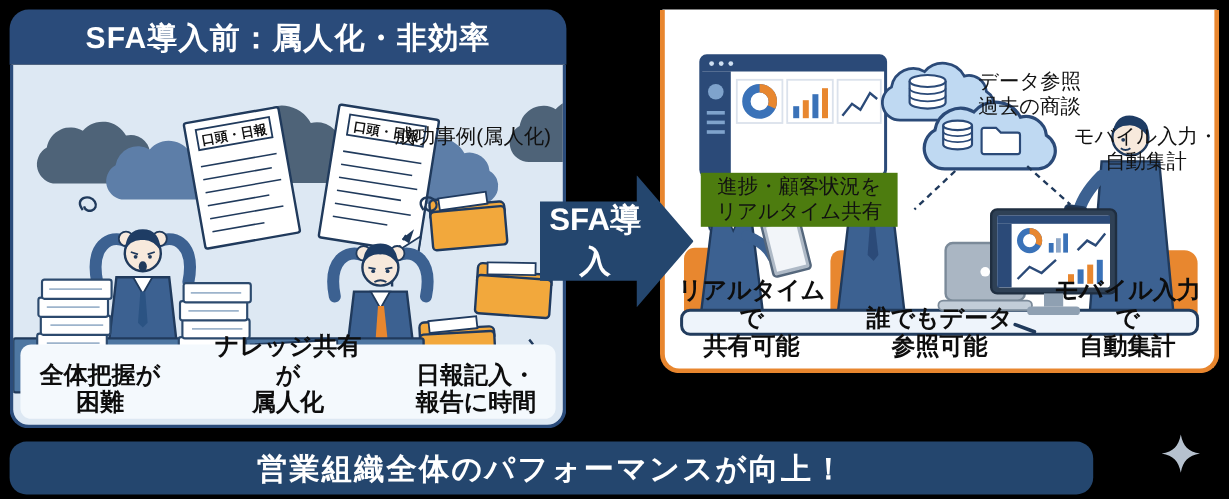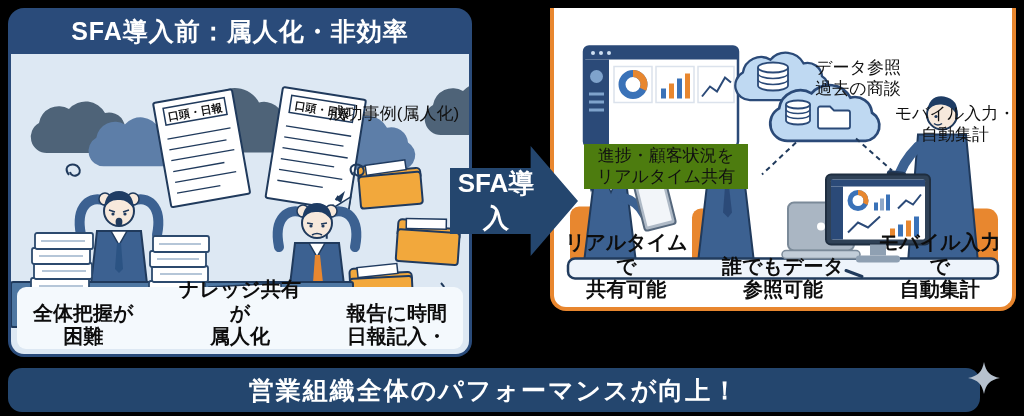--- a/index.html
+++ b/index.html
@@ -39,21 +39,21 @@
   .arrow-shape{
     position:absolute;inset:0;background:#24466e;
     -webkit-clip-path:polygon(0 20%,63% 20%,63% 0,100% 50%,63% 100%,63% 80%,0 80%);
     clip-path:polygon(0 20%,63% 20%,63% 0,100% 50%,63% 100%,63% 80%,0 80%);
   }
   .arrow-label{
     position:absolute;left:6px;top:50%;transform:translateY(-50%);width:80px;text-align:center;
     color:#fff;font-weight:bold;font-size:26px;z-index:2;
   }
   .bottom-banner{
-    position:absolute;left:8px;top:368px;width:972px;height:44px;background:#24466e;
+    position:absolute;left:8px;top:368px;width:903px;height:44px;background:#24466e;
     border-radius:14px;display:flex;align-items:center;justify-content:center;
     color:#fff;font-weight:bold;font-size:25px;letter-spacing:2px;z-index:5;
   }
   .sparkle{position:absolute;left:966px;top:360px;width:36px;height:36px;z-index:7;}
 </style>
 </head>
 <body>
 
 <div class="panel left-panel">
   <div class="panel-header">SFA導入前：属人化・非効率</div>
@@ -191,22 +191,22 @@
     <div class="caption-strip">
       <div class="caption-col">
         <div>全体把握が</div>
         <div>困難</div>
       </div>
       <div class="caption-col">
         <div>ナレッジ共有が</div>
         <div>属人化</div>
       </div>
       <div class="caption-col">
+        <div>日報記入・</div>
         <div>報告に時間</div>
-        <div>日報記入・</div>
       </div>
     </div>
   </div>
 </div>
 
 <div class="arrow-wrap">
   <div class="arrow-shape"></div>
   <div class="arrow-label">SFA導入</div>
 </div>
 

